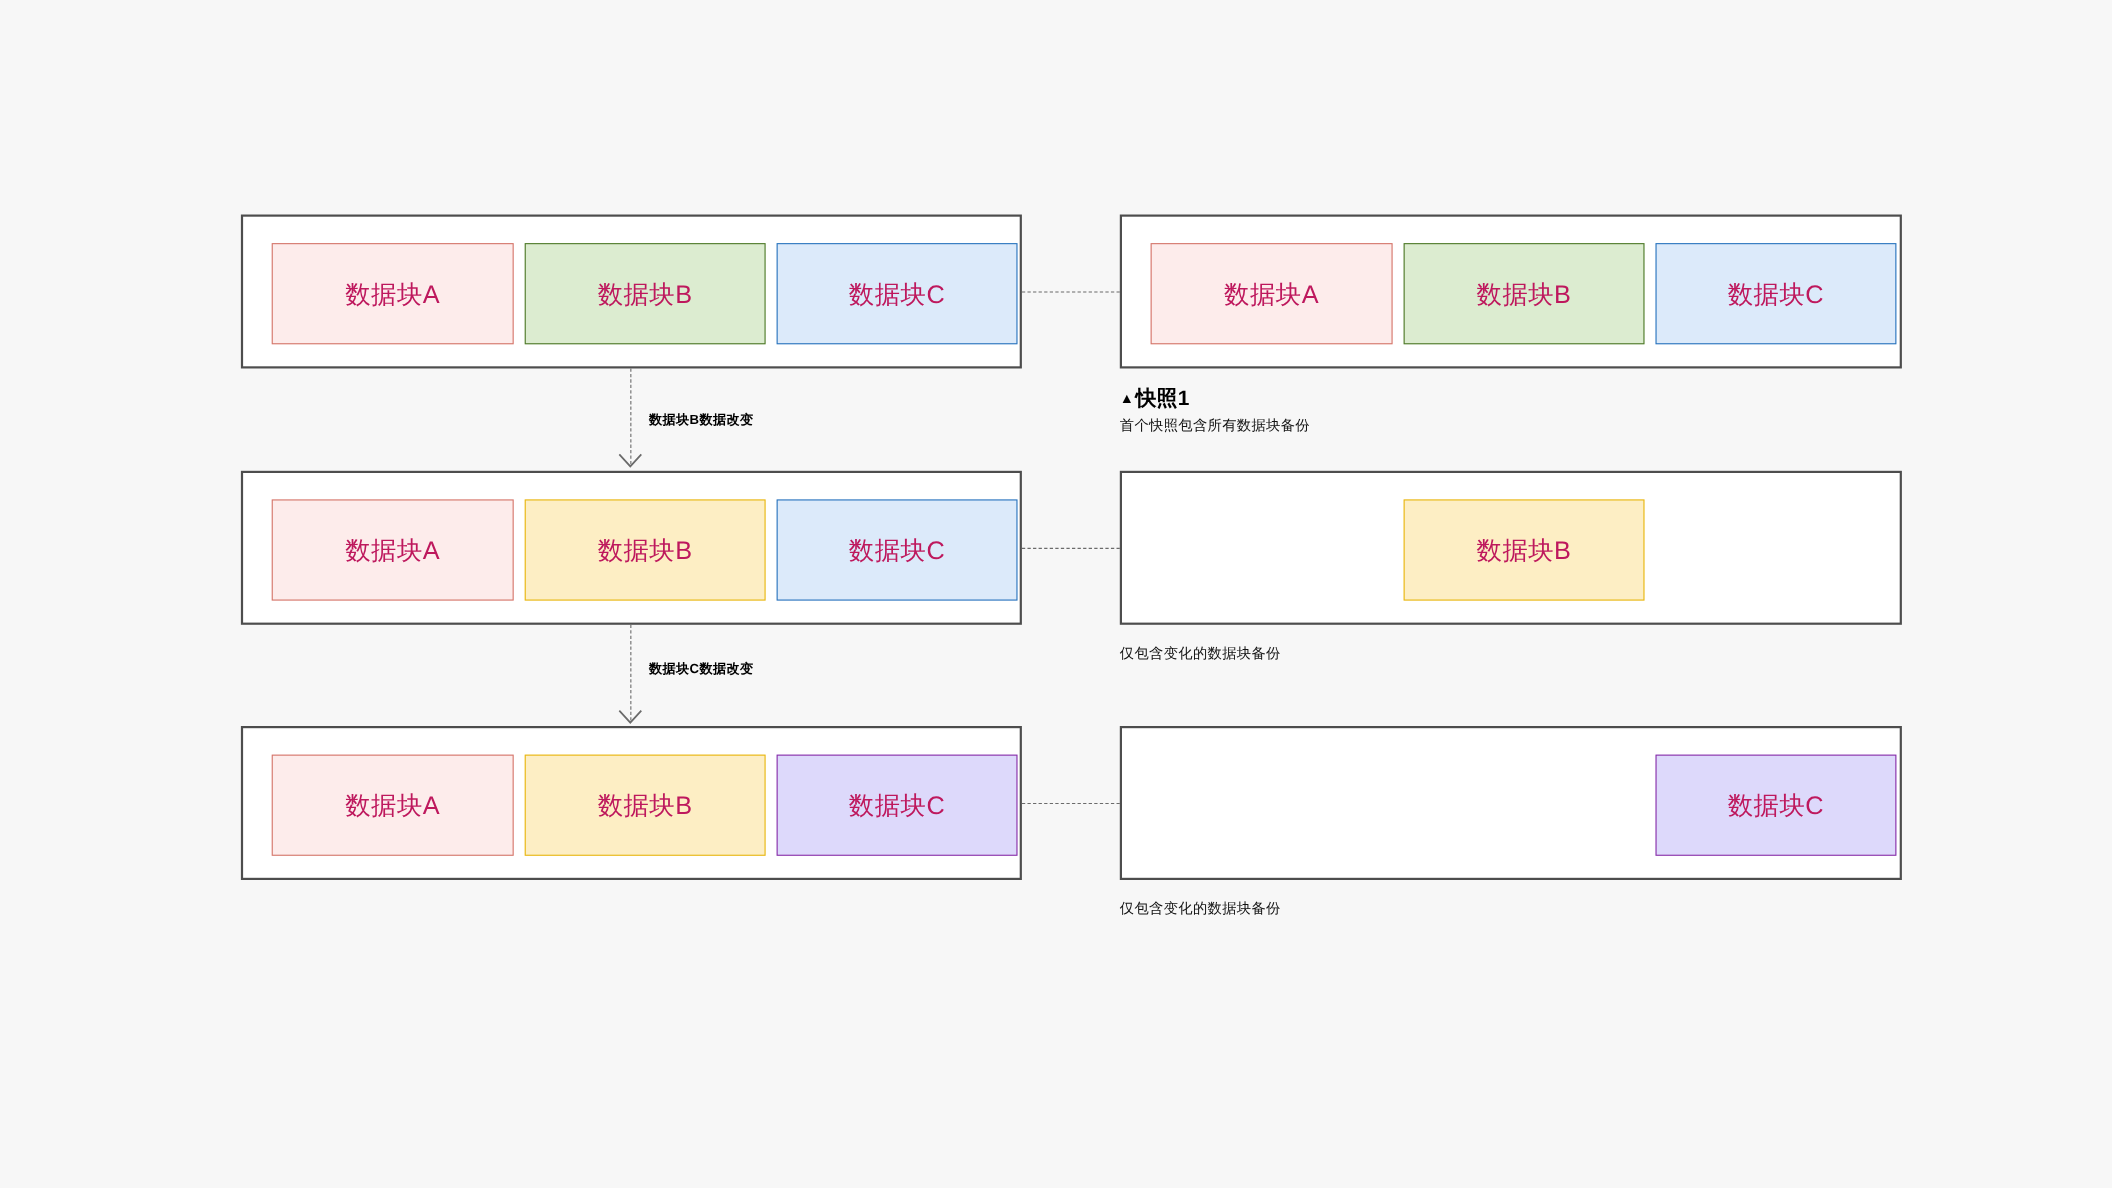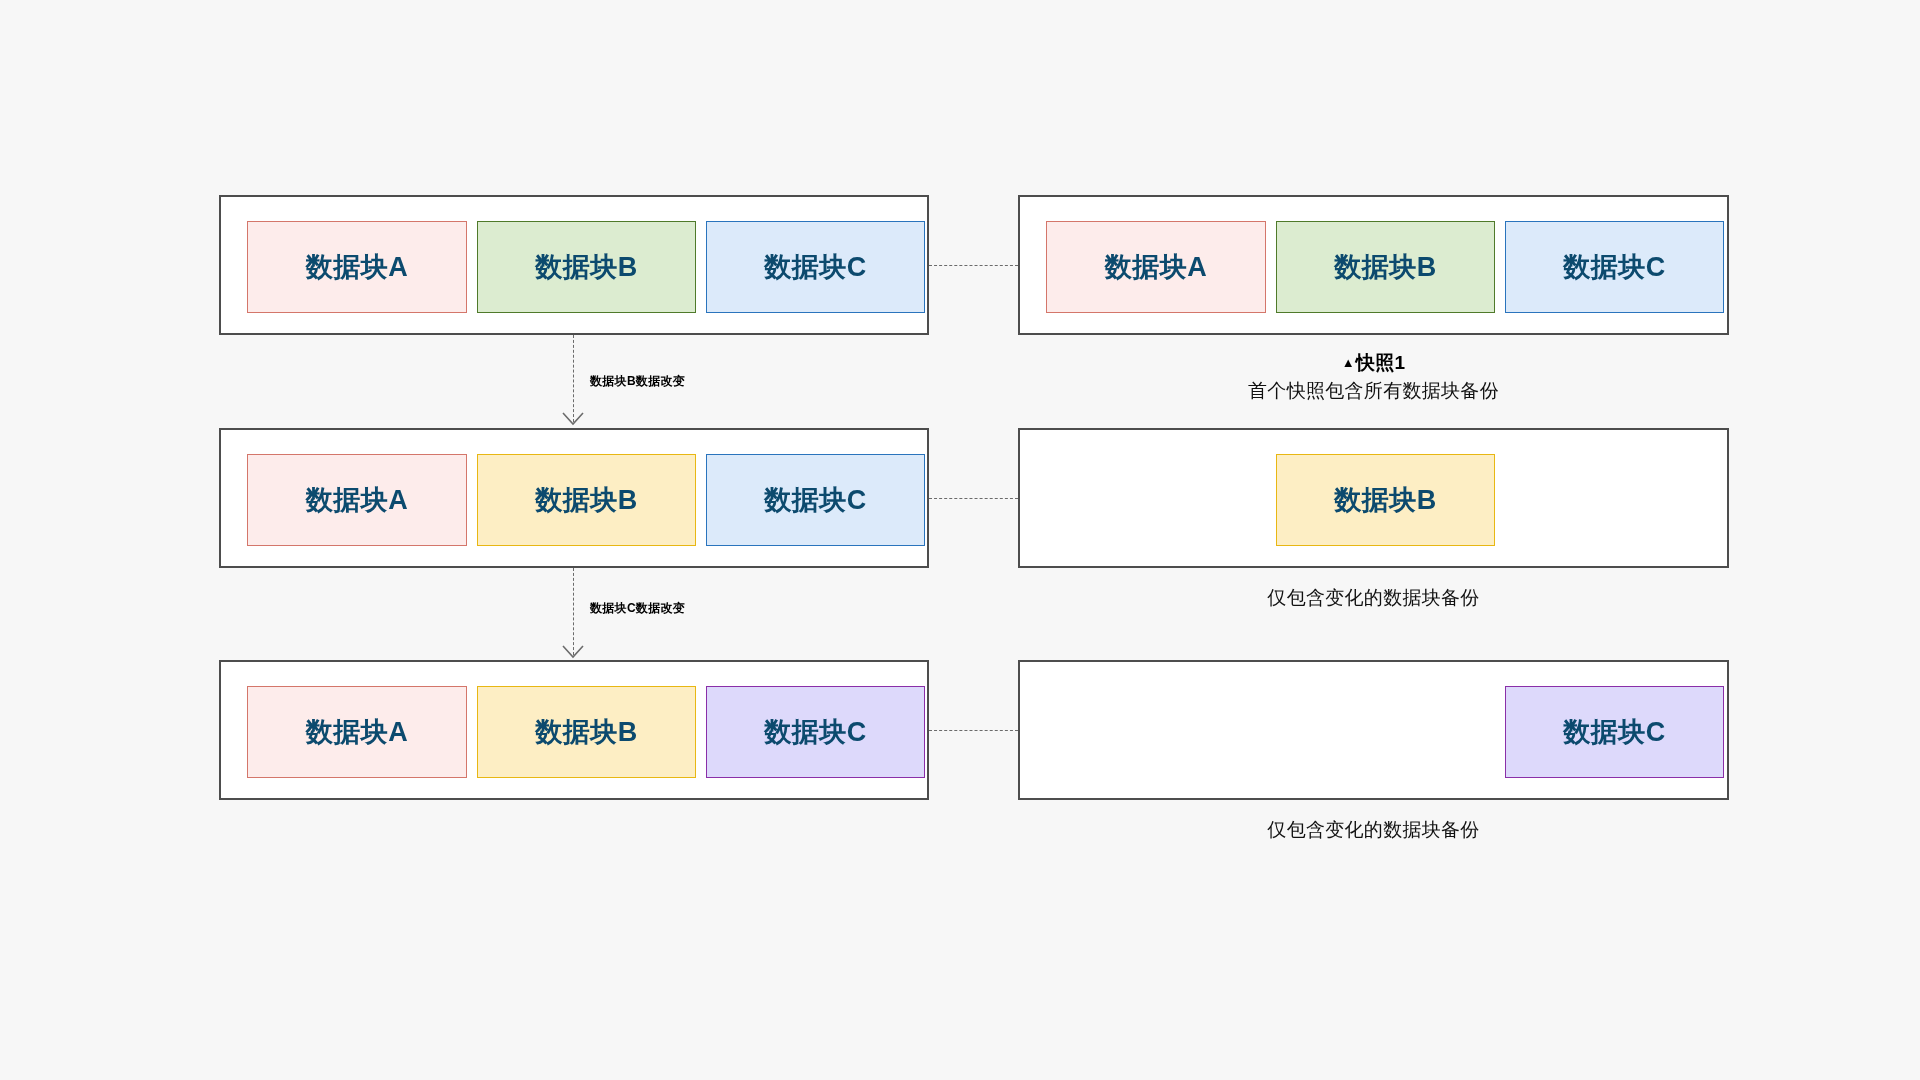--- a/index.html
+++ b/index.html
@@ -37,25 +37,24 @@
 
   
   .block {
     position: absolute;
     box-sizing: border-box;
     border-width: 1.5px;
     border-style: solid;
     display: flex;
     align-items: center;
     justify-content: center;
-    font-size: 27px;
+    font-size: 23px;
     line-height: 1;
-    color: #0c4a6e;
+    color: #be185d;
     letter-spacing: 0.5px;
-    font-weight: bold;
   }
   
   .lb { top: 24px; height: 92px; }
   .lb.slotA { left: 26px;  width: 220px; }
   .lb.slotB { left: 256px; width: 219px; }
   .lb.slotC { left: 485px; width: 219px; }
 
   
   .rb { top: 24px; height: 92px; }
   .rb.slotA { left: 26px;  width: 220px; }
@@ -102,40 +101,40 @@
     letter-spacing: 0.3px;
   }
   .al1 { left: 590px; top: 373px; }
   .al2 { left: 590px; top: 600px; }
 
   
   .caption {
     position: absolute;
     left: 1018px;
     width: 711px;
-    text-align: center;
+    text-align: left;
   }
   .cap1 { top: 350px; }
   .cap2 { top: 583px; }
   .cap3 { top: 815px; }
 
   .caption-title {
     font-size: 19px;
     font-weight: bold;
     color: #000;
     letter-spacing: 0.3px;
     line-height: 1.35;
   }
   .caption-title .tri {
     font-size: 13px;
     vertical-align: 2px;
     margin-right: 1px;
   }
   .caption-sub {
-    font-size: 19px;
+    font-size: 13px;
     font-weight: normal;
     color: #111;
     letter-spacing: 0.3px;
     line-height: 1.35;
     margin-top: 2px;
   }
 </style>
 </head>
 <body style="background: rgb(247, 247, 247);">
 

